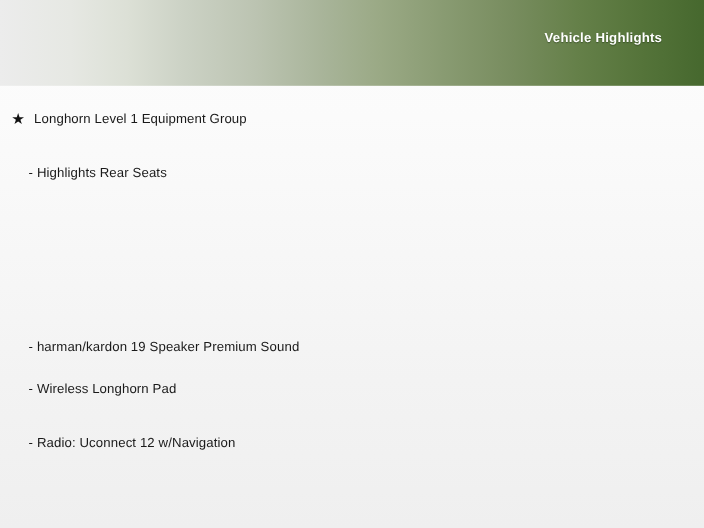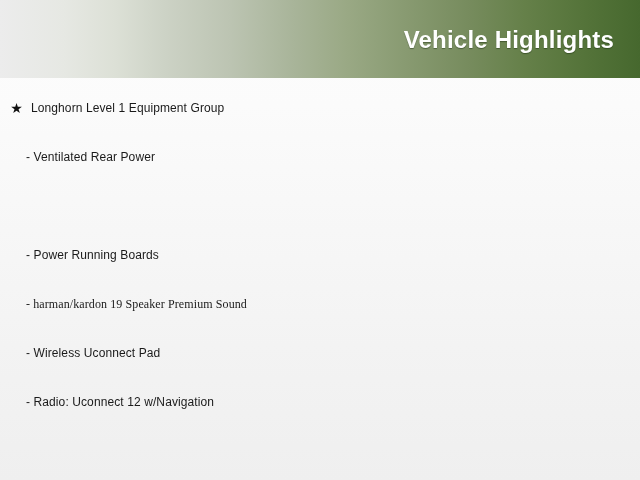--- a/index.html
+++ b/index.html
@@ -47,23 +47,23 @@
                 #9aa985 54%,
                 #899b72 63%,
                 #778c5e 73%,
                 #658049 82%,
                 #55743a 91%,
                 #46682e 100%);
   }
 
   .header-title {
     position: absolute;
-    right: 26px;
+    right: 38px;
     top: 28px;
-    font-size: 24px;
+    font-size: 12px;
     font-weight: bold;
     color: #ffffff;
     letter-spacing: 0.2px;
     white-space: nowrap;
     text-shadow: 0 1px 1px rgba(20,38,10,0.45);
     line-height: 1;
   }
 
   
   .content {
@@ -117,29 +117,26 @@
   <div class="header-band">
     <div class="header-title">Vehicle Highlights</div>
   </div>
 
   <div class="content">
       <div class="bullet-row level-0" style="top: 17px;">
         <span class="star-icon">★</span>
         <span class="bullet-text">Longhorn Level 1 Equipment Group</span>
       </div>
       <div class="bullet-row level-1" style="top: 66px;">
-        <span class="bullet-text">- Ventilated Rear Power</span>
+        <span class="bullet-text">- Highlights Rear Seats</span>
       </div>
-      <div class="bullet-row level-1" style="top: 164px;">
-        <span class="bullet-text">- Power Running Boards</span>
-      </div>
-      <div class="bullet-row level-1" style="top: 213px; font-family: Liberation Serif, serif;">
+      <div class="bullet-row level-1" style="top: 224px;">
         <span class="bullet-text">- harman/kardon 19 Speaker Premium Sound</span>
       </div>
       <div class="bullet-row level-1" style="top: 262px;">
-        <span class="bullet-text">- Wireless Uconnect Pad</span>
+        <span class="bullet-text">- Wireless Longhorn Pad</span>
       </div>
       <div class="bullet-row level-1" style="top: 311px;">
         <span class="bullet-text">- Radio: Uconnect 12 w/Navigation</span>
       </div>
     </div>
 
 </div>
 
 </body></html>

